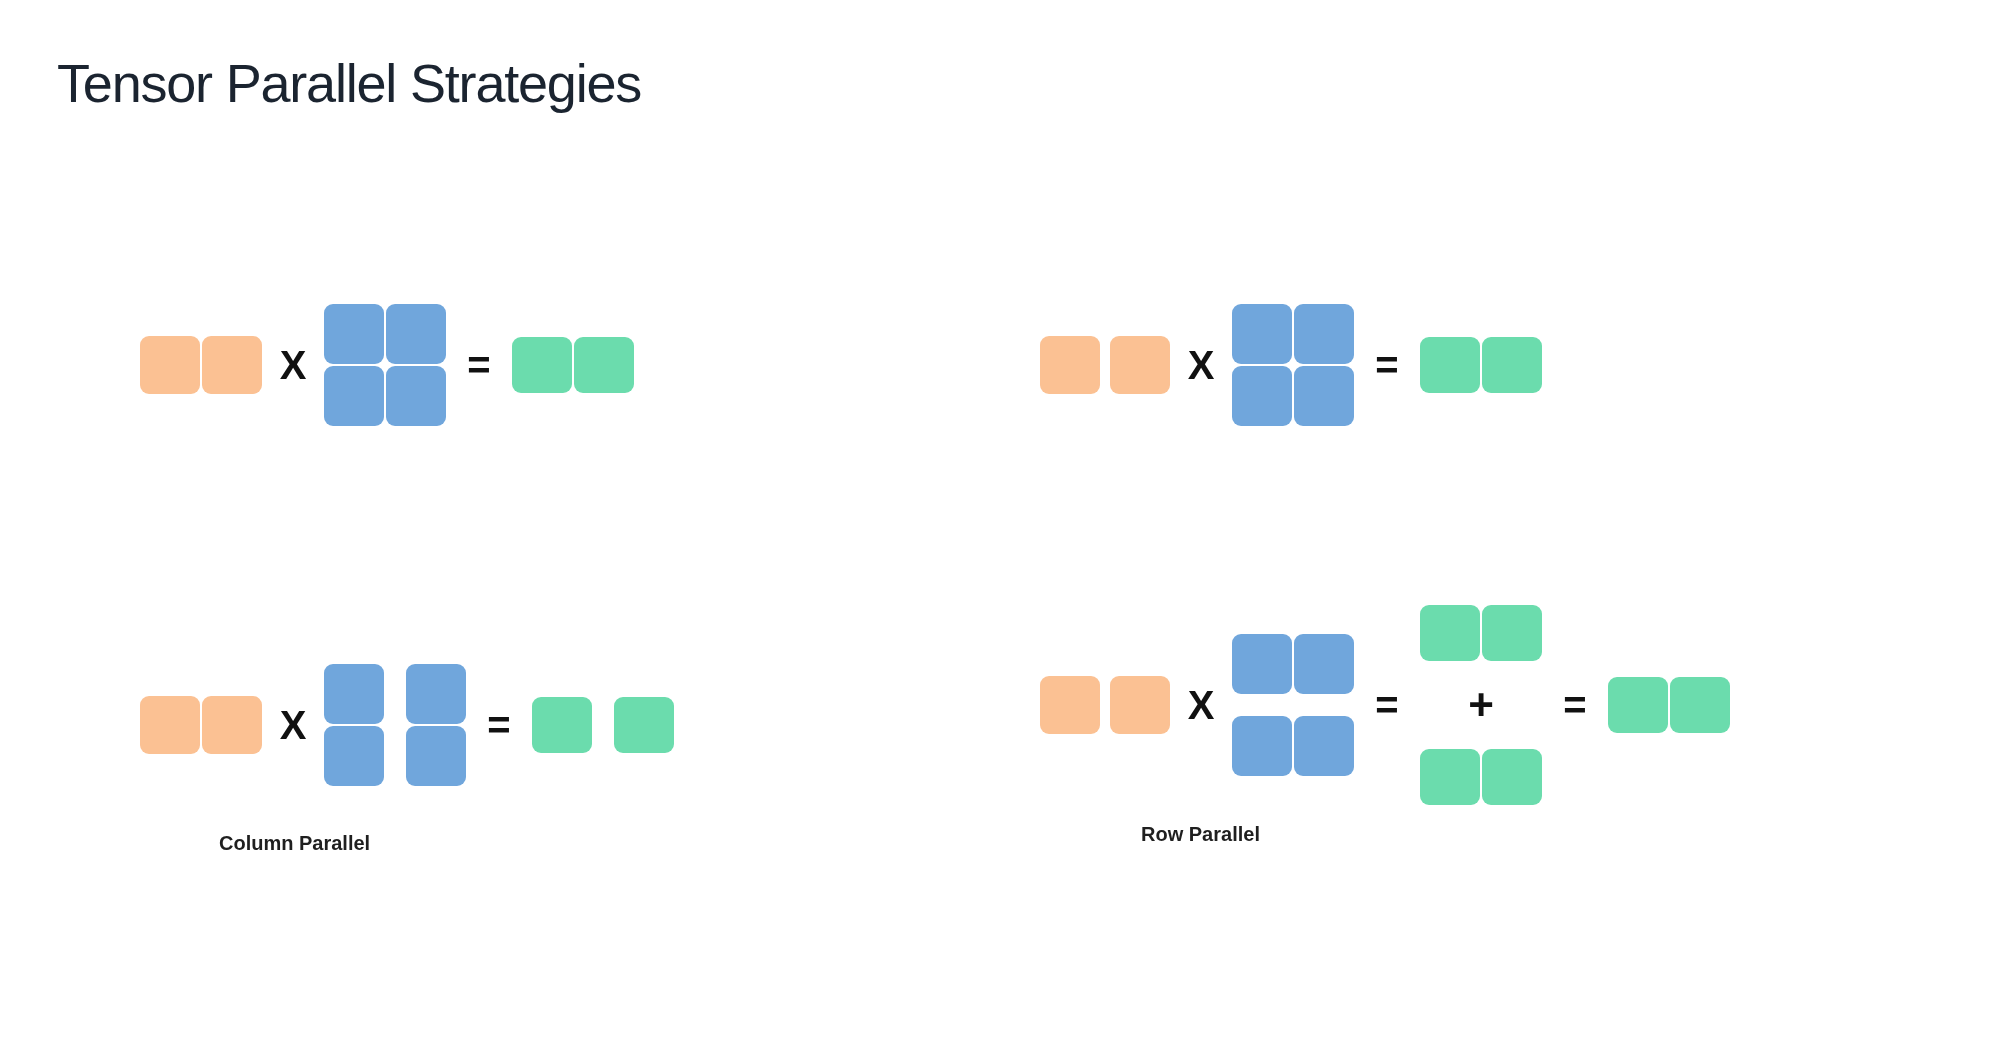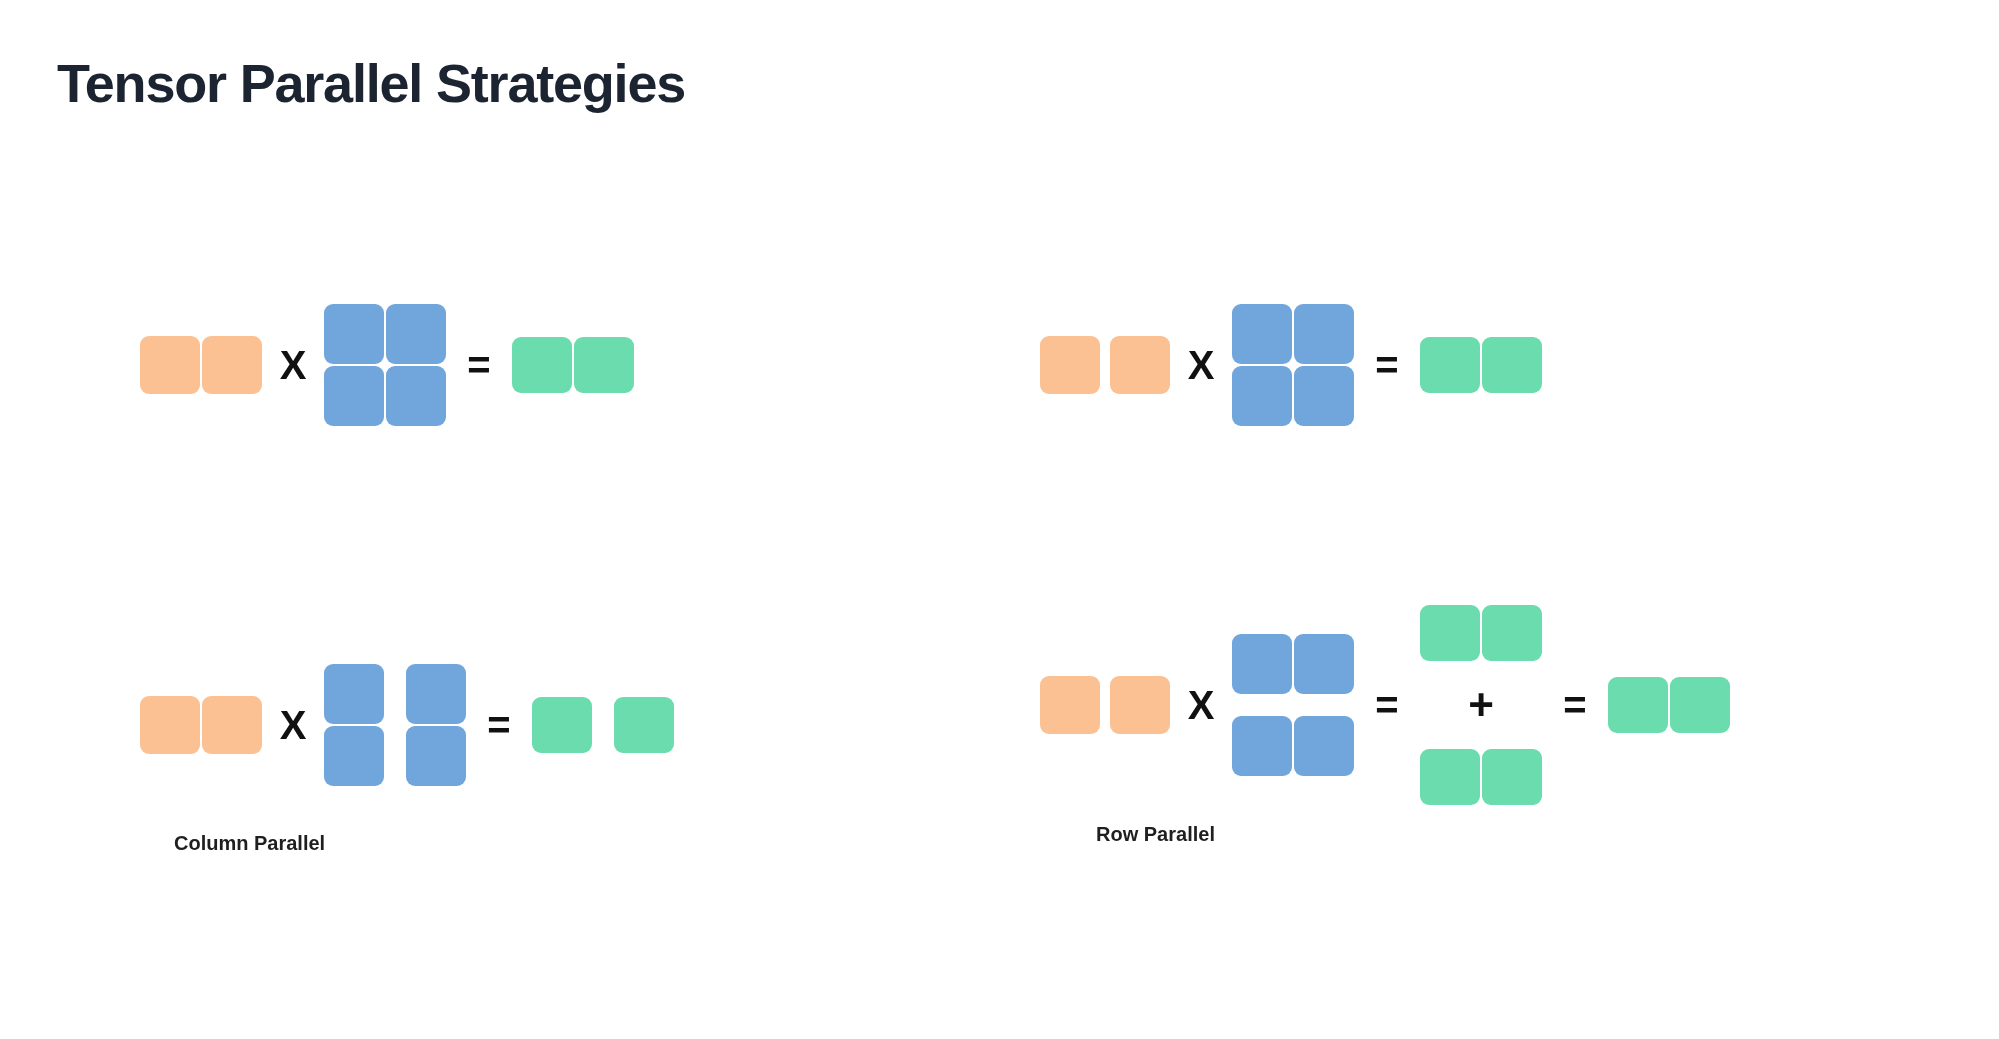--- a/index.html
+++ b/index.html
@@ -16,21 +16,21 @@
     font-family: "Liberation Sans", sans-serif;
     -webkit-font-smoothing: antialiased;
   }
 
   
   .page-title {
     position: absolute;
     left: 57px;
     top: 52px;
     font-size: 54px;
-    font-weight: bold;
+    font-weight: normal;
     letter-spacing: -1.2px;
     color: #1b2430;
     white-space: nowrap;
   }
 
   
   .panel {
     position: absolute;
   }
   .panel-col-parallel { left: 140px;  top: 270px; width: 760px; }
@@ -124,20 +124,21 @@
     row-gap: 22px;
   }
 
   
   .caption {
     position: absolute;
     font-size: 20px;
     font-weight: bold;
     color: #1f1f1f;
     white-space: nowrap;
+    margin-left: 45px;
   }
   .caption-col { left: 174px;  top: 832px; }
   .caption-row { left: 1096px; top: 823px; }
 </style>
 </head>
 <body>
 
 <div class="page-title">Tensor Parallel Strategies</div>
 
 <div class="panel panel-col-parallel">

